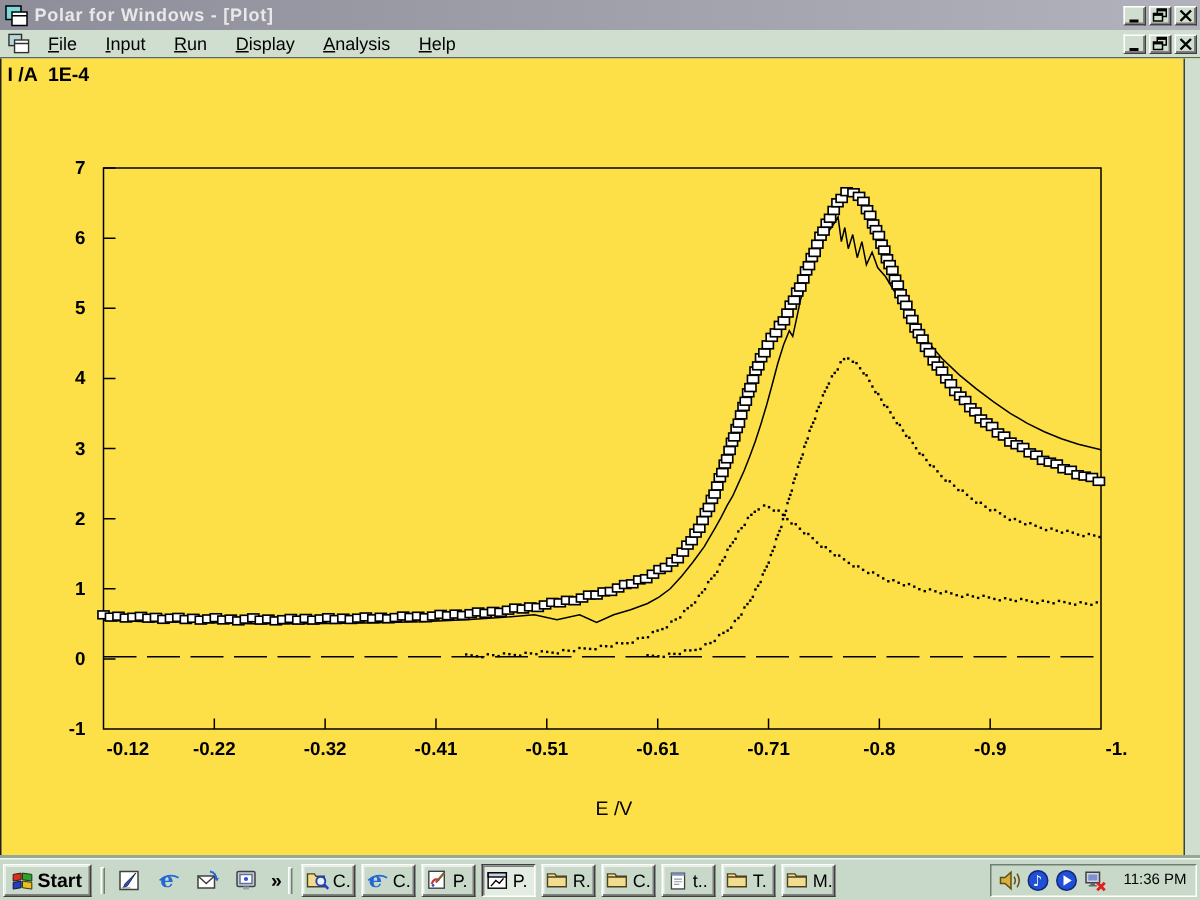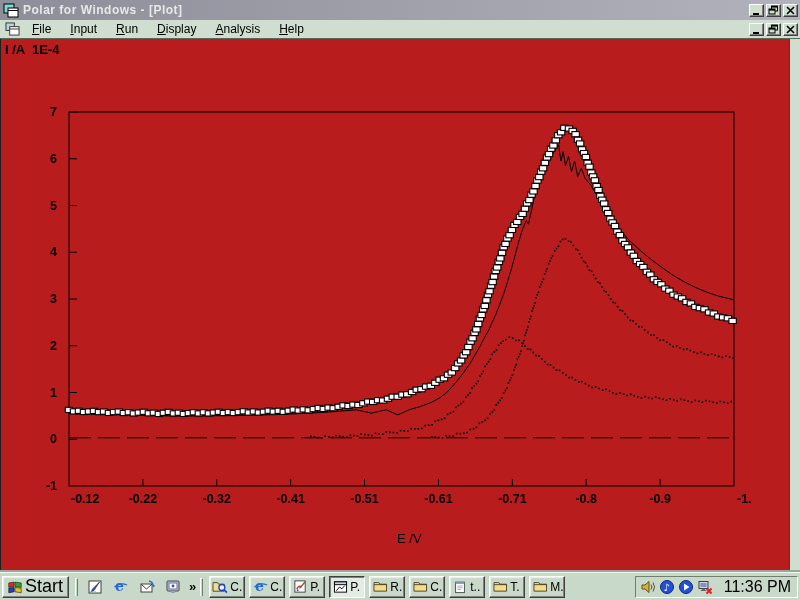--- a/index.html
+++ b/index.html
@@ -23,37 +23,37 @@
   
   #menubar { position:absolute; left:0; top:20px; width:800px; height:19px;
     background:#cfdecf; display:flex; align-items:center; padding:0 2px;
     border-bottom:1px solid #5a6a5a; }
   #menubar .menus { display:flex; align-items:center; }
   .menu-item { font-size:12px; color:#000; padding:2px 10px 2px 9px; cursor:default; }
   .menu-item::first-letter { text-decoration:underline; }
   .mdi-icon { width:16px; height:15px; margin:0 2px; }
 
   
-  #client { position:absolute; left:0; top:39px; width:800px; height:533px; background:#b91c1c;
+  #client { position:absolute; left:0; top:39px; width:800px; height:533px; background:#fde047;
     border-left:1px solid #202020; }
   #client .rstrip { position:absolute; right:0; top:0; width:11px; height:533px;
     background:#cfdecf; border-left:1px solid #404040; }
   #ytitle { position:absolute; left:4px; top:3px; font-weight:bold; font-size:13px; white-space:pre; }
   #xtitle { position:absolute; left:396px; top:492px; font-weight:normal; font-size:13px; white-space:pre; }
   #plotsvg { position:absolute; left:0; top:0; }
 
   
   #taskbar { position:absolute; left:0; top:572px; width:800px; height:28px;
     background:#c9d9c9; border-top:1px solid #f0f8f0;
     box-shadow:0 -2px 0 #98a898; display:flex; align-items:center; padding:0 2px; }
   #startbtn { height:22px; display:flex; align-items:center; gap:2px; padding:0 5px 0 3px;
     background:#c9d9c9; border-top:1px solid #fff; border-left:1px solid #fff;
     border-right:1px solid #404040; border-bottom:1px solid #404040;
     box-shadow: inset -1px -1px 0 #808080, inset 1px 1px 0 #e8f2e8; margin-right:4px; }
-  #startbtn .slabel { font-weight:normal; font-size:18px; }
+  #startbtn .slabel { font-weight:bold; font-size:13px; }
   .grip { width:3px; height:18px; margin:0 2px;
     border-left:1px solid #fff; border-top:1px solid #fff;
     border-right:1px solid #708070; }
   #quicklaunch { display:flex; align-items:center; gap:9px; padding:0 6px; }
   .icon16 { width:17px; height:17px; display:inline-flex; align-items:center; justify-content:center; }
   .chev { font-size:13px; font-weight:bold; padding:0 2px; }
   #taskbuttons { display:flex; align-items:center; gap:4px; margin-left:4px; }
   .taskbtn { width:36px; height:22px; display:flex; align-items:center; gap:2px; padding:0 2px;
     background:#c9d9c9; overflow:hidden;
     border-top:1px solid #fff; border-left:1px solid #fff;
@@ -61,21 +61,21 @@
     box-shadow: inset -1px -1px 0 #808080, inset 1px 1px 0 #e8f2e8; }
   .taskbtn.active { background:#e2ece2;
     border-top:1px solid #404040; border-left:1px solid #404040;
     border-right:1px solid #fff; border-bottom:1px solid #fff;
     box-shadow: inset 1px 1px 0 #808080; }
   .taskbtn .tblabel { font-size:12px; white-space:nowrap; }
   .taskbtn .icon16 { flex:0 0 16px; }
   #tray { margin-left:auto; height:22px; display:flex; align-items:center; gap:2px; padding:0 6px 0 4px;
     border-top:1px solid #708070; border-left:1px solid #708070;
     border-bottom:1px solid #fff; border-right:1px solid #fff; }
-  #clock { font-size:16px; margin-left:8px; white-space:nowrap;text-align:center; }
+  #clock { font-size:10px; margin-left:8px; white-space:nowrap;text-align:center; }
 </style>
 </head>
 <body>
 
 <div id="screen">
 
   <div id="menubar">
     <span class="icon16 mdi-icon">
       <svg width="15" height="14" viewBox="0 0 16 15">
         <rect x="1" y="1" width="9" height="8" fill="#b8d8d8" stroke="#303030"></rect>

